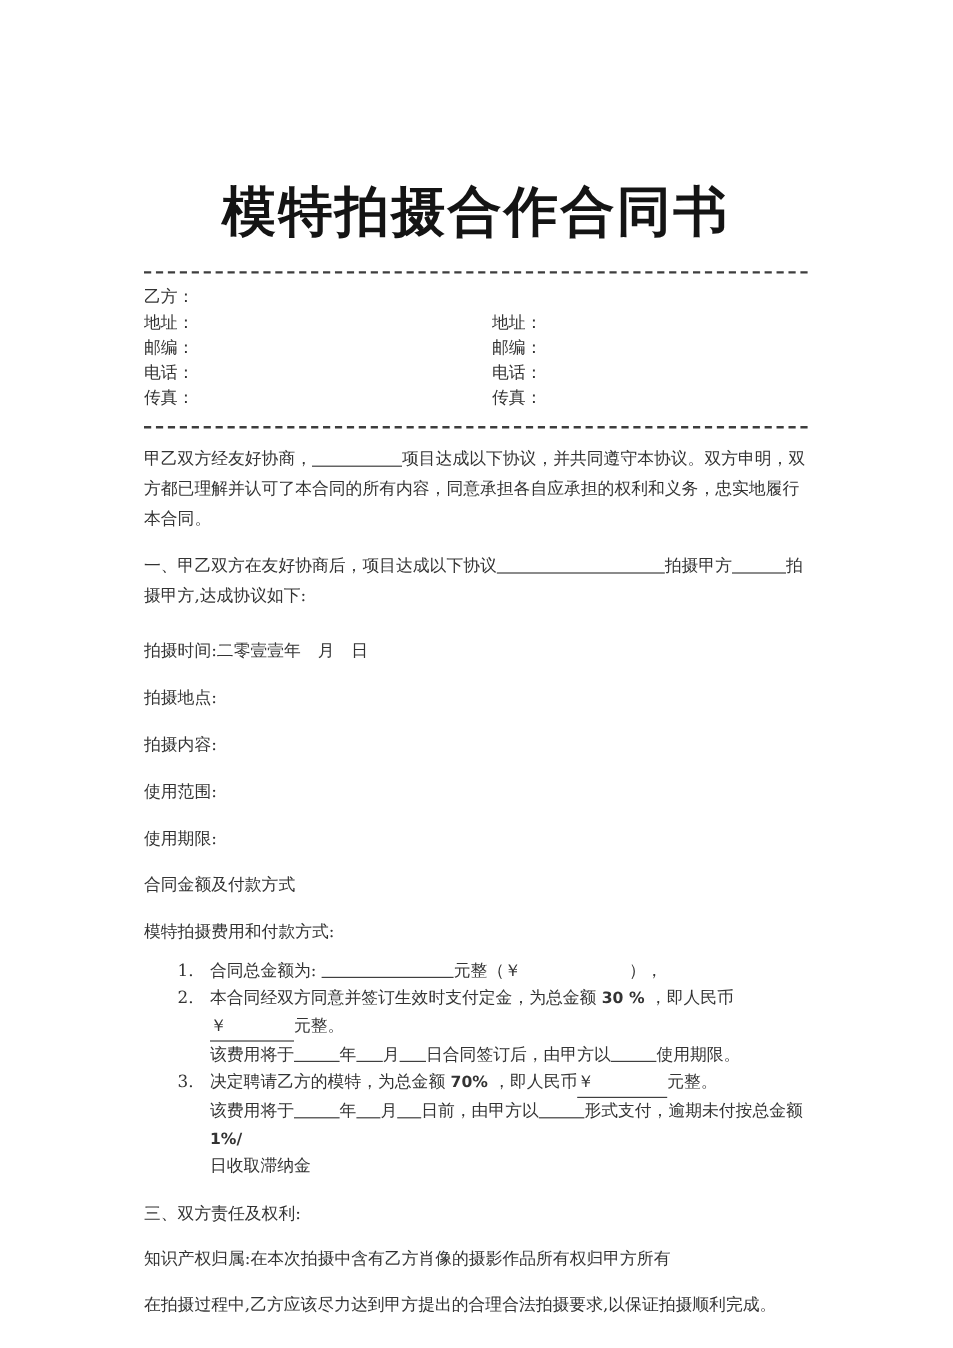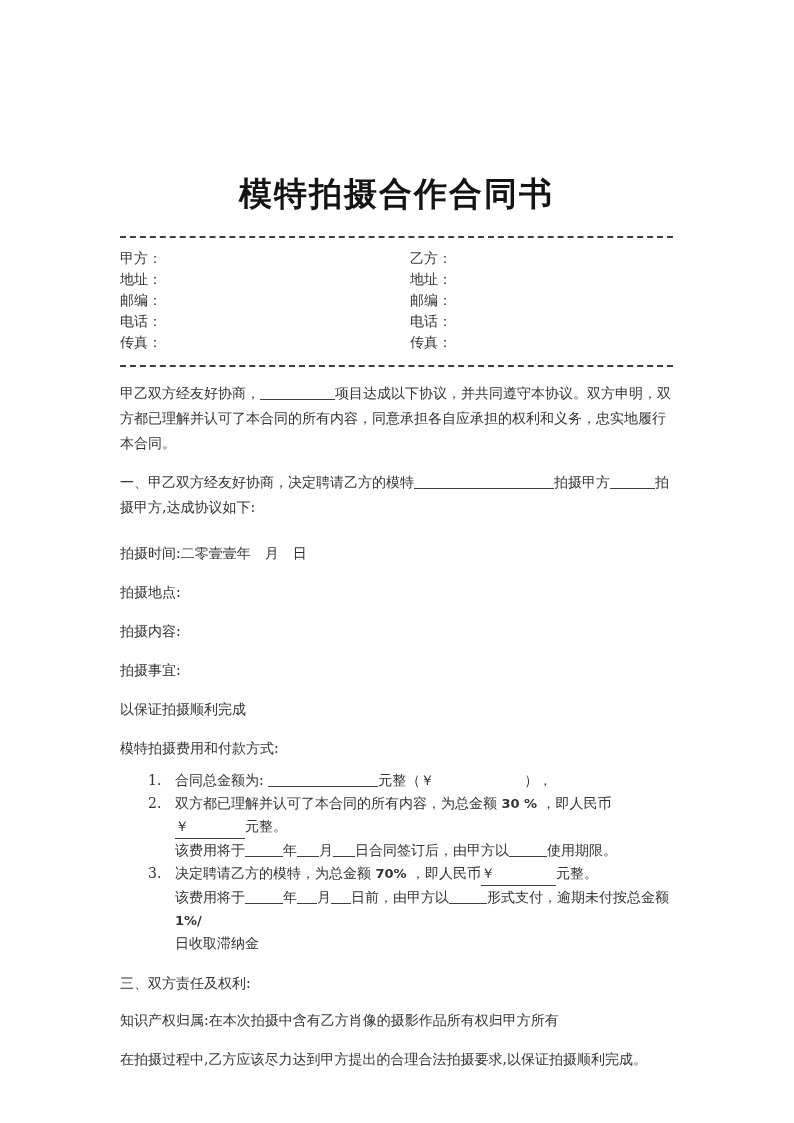--- a/index.html
+++ b/index.html
@@ -15,26 +15,25 @@
   .page {
     width: 794px;
     height: 1123px;
     padding: 150px 121px 40px 120px;
     background: #ffffff;
   }
   .doc-title {
     text-align: center;
     font-family: "DejaVu Sans", "Liberation Sans", sans-serif;
     font-weight: bold;
-    font-size: 33px;
+    font-size: 45px;
     color: #141414;
     letter-spacing: 2px;
     line-height: 1.2;
     margin-bottom: 22px;
-    margin-top: 24px;
   }
   .dashed-sep {
     height: 0;
     border-top: 2px dashed #3d3d3d;
     margin: 0;
   }
   .parties {
     padding: 10px 0 12px 0;
   }
   .party-row {
@@ -84,21 +83,20 @@
 <body>
 
 <div class="page">
 
   <h1 class="doc-title">模特拍摄合作合同书</h1>
 
   <div class="dashed-sep"></div>
 
   <div class="parties">
     <div class="party-row">
-      <span class="party-cell-left">甲方：</span>
       <span class="party-cell-right">乙方：</span>
     </div>
     <div class="party-row">
       <span class="party-cell-left">地址：</span>
       <span class="party-cell-right">地址：</span>
     </div>
     <div class="party-row">
       <span class="party-cell-left">邮编：</span>
       <span class="party-cell-right">邮编：</span>
     </div>
@@ -109,41 +107,42 @@
     <div class="party-row">
       <span class="party-cell-left">传真：</span>
       <span class="party-cell-right">传真：</span>
     </div>
   </div>
 
   <div class="dashed-sep"></div>
 
   <p class="para intro-block"><span>甲乙双方经友好协商，</span><span class="blank w75"></span><span>项目达成以下协议，并共同遵守本协议。双方申明，双方都已理解并认可了本合同的所有内容，同意承担各自应承担的权利和义务，忠实地履行本合同。</span></p>
 
-  <p class="para sect"><span>一、甲乙双方经友好协商，决定聘请乙方的模特</span><span class="blank w140"></span><span>拍摄甲方</span><span class="blank w45"></span><span>拍摄甲方,达成协议如下:</span></p>
+  <p class="para sect"><span>一、甲乙双方在友好协商后，项目达成以下协议</span><span class="blank w140"></span><span>拍摄甲方</span><span class="blank w45"></span><span>拍摄甲方,达成协议如下:</span></p>
 
   <p class="field-line">拍摄时间:二零壹壹年　月　日</p>
   <p class="field-line">拍摄地点:</p>
   <p class="field-line">拍摄内容:</p>
-  <p class="field-line">拍摄事宜:</p>
+  <p class="field-line">使用范围:</p>
+  <p class="field-line">使用期限:</p>
 
-  <p class="field-line">以保证拍摄顺利完成</p>
+  <p class="field-line">合同金额及付款方式</p>
   <p class="field-line">模特拍摄费用和付款方式:</p>
 
   <div class="num-list">
 
     <div class="num-item">
       <span class="num-marker">1.</span>
       <div class="num-body"><span>合同总金额为: </span><span class="blank w110"></span><span>元整（</span><span>￥</span><span class="gap w90"></span><span>），</span></div>
     </div>
 
     <div class="num-item">
       <span class="num-marker">2.</span>
       <div class="num-body">
-        <div><span>双方都已理解并认可了本合同的所有内容，为总金额 </span><span class="b">30 %</span><span> ，即人民币</span><span class="yen-blank w70">￥</span><span>元整。</span></div>
+        <div><span>本合同经双方同意并签订生效时支付定金，为总金额 </span><span class="b">30 %</span><span> ，即人民币</span><span class="yen-blank w70">￥</span><span>元整。</span></div>
         <div><span>该费用将于</span><span class="blank w38"></span><span>年</span><span class="blank w22"></span><span>月</span><span class="blank w22"></span><span>日合同签订后，由甲方以</span><span class="blank w38"></span><span>使用期限。</span></div>
       </div>
     </div>
 
     <div class="num-item">
       <span class="num-marker">3.</span>
       <div class="num-body">
         <div><span>决定聘请乙方的模特，为总金额 </span><span class="b">70%</span><span> ，即人民币</span><span class="yen-blank w75">￥</span><span>元整。</span></div>
         <div><span>该费用将于</span><span class="blank w38"></span><span>年</span><span class="blank w20"></span><span>月</span><span class="blank w20"></span><span>日前，由甲方以</span><span class="blank w38"></span><span>形式支付，逾期未付按总金额 </span><span class="b">1%/</span></div>
         <div><span>日收取滞纳金</span></div>

